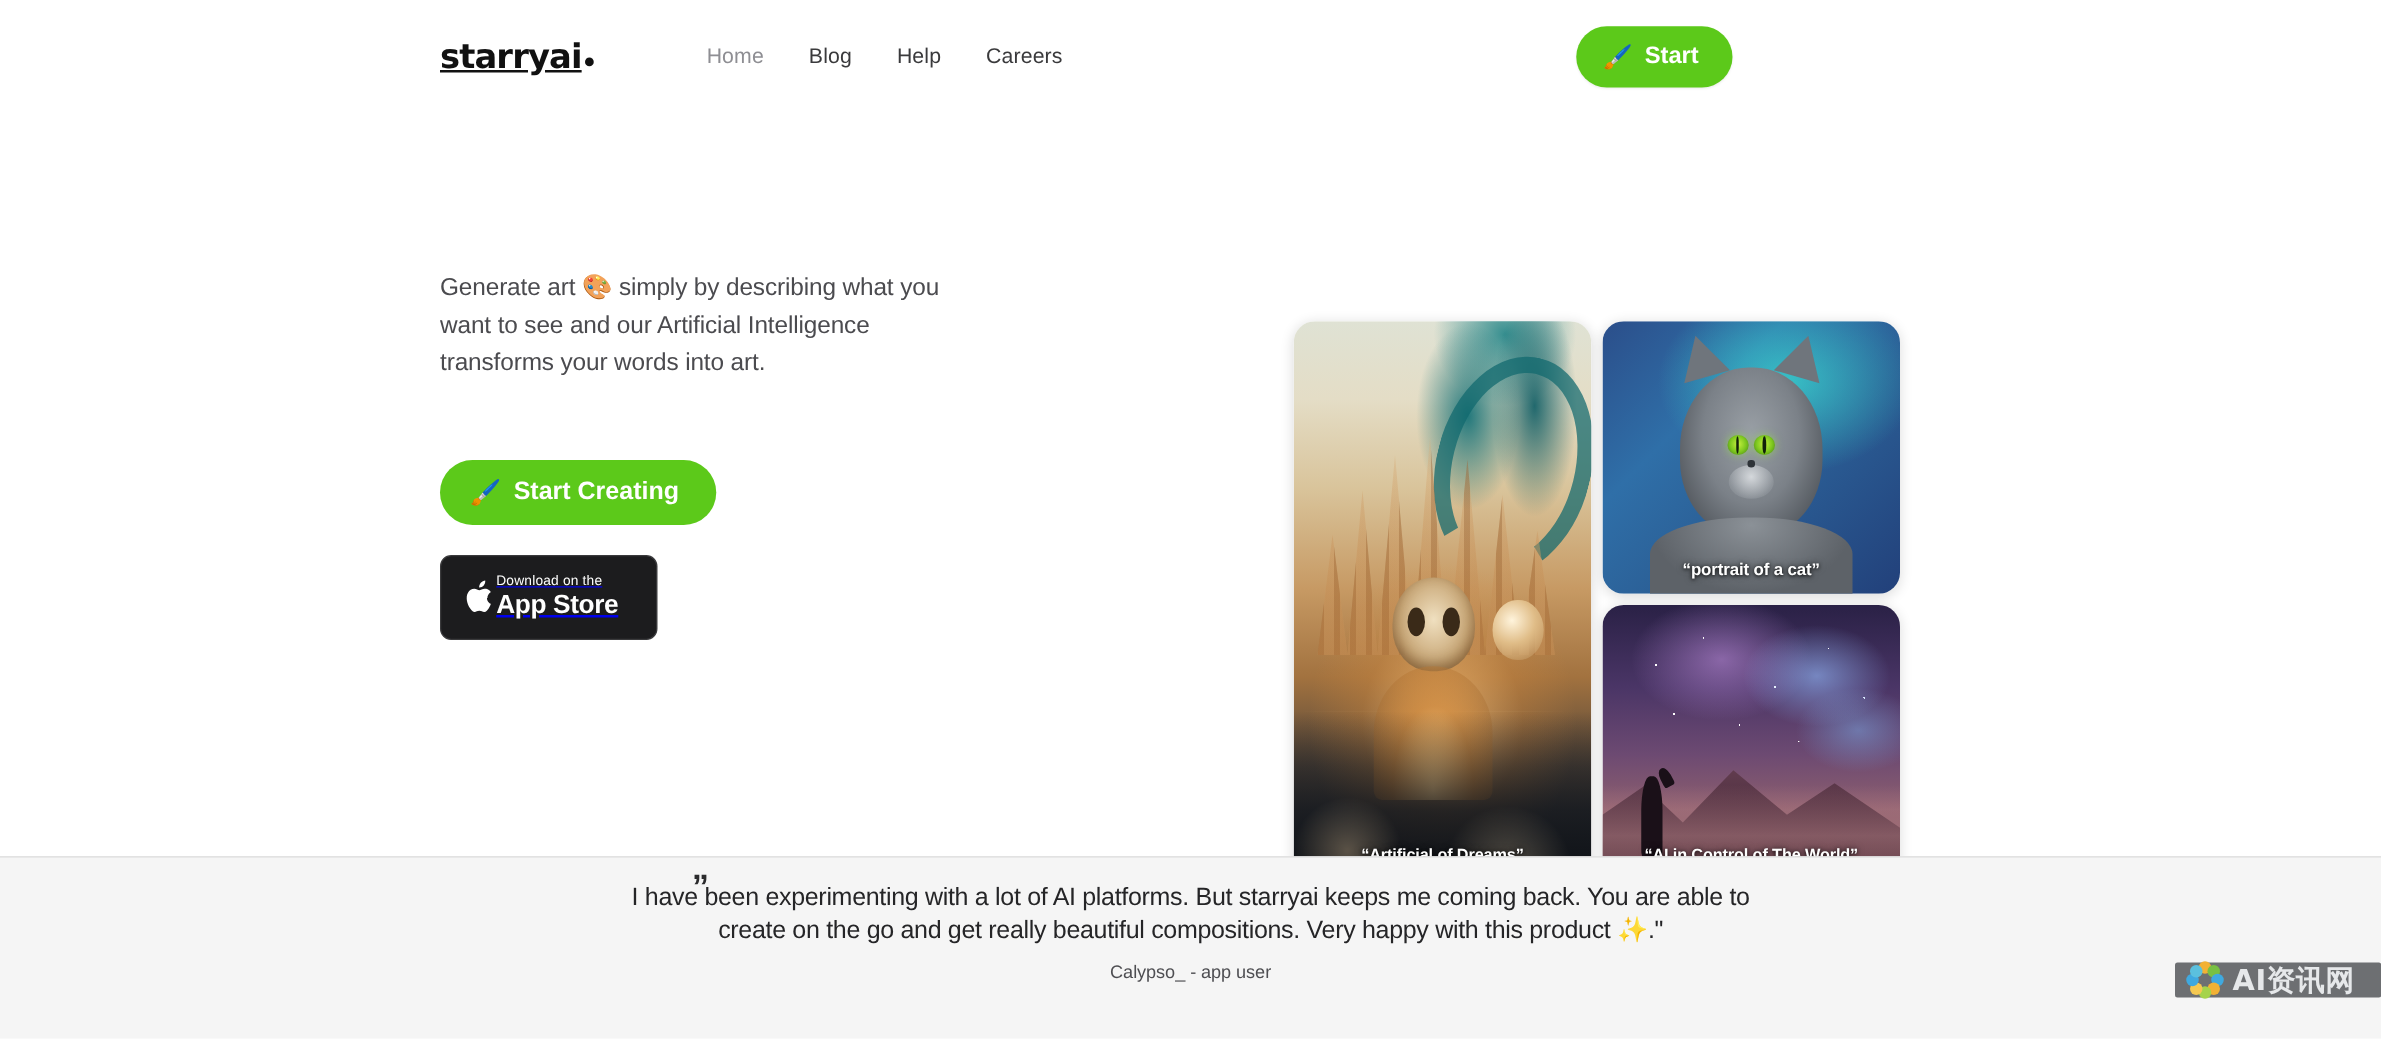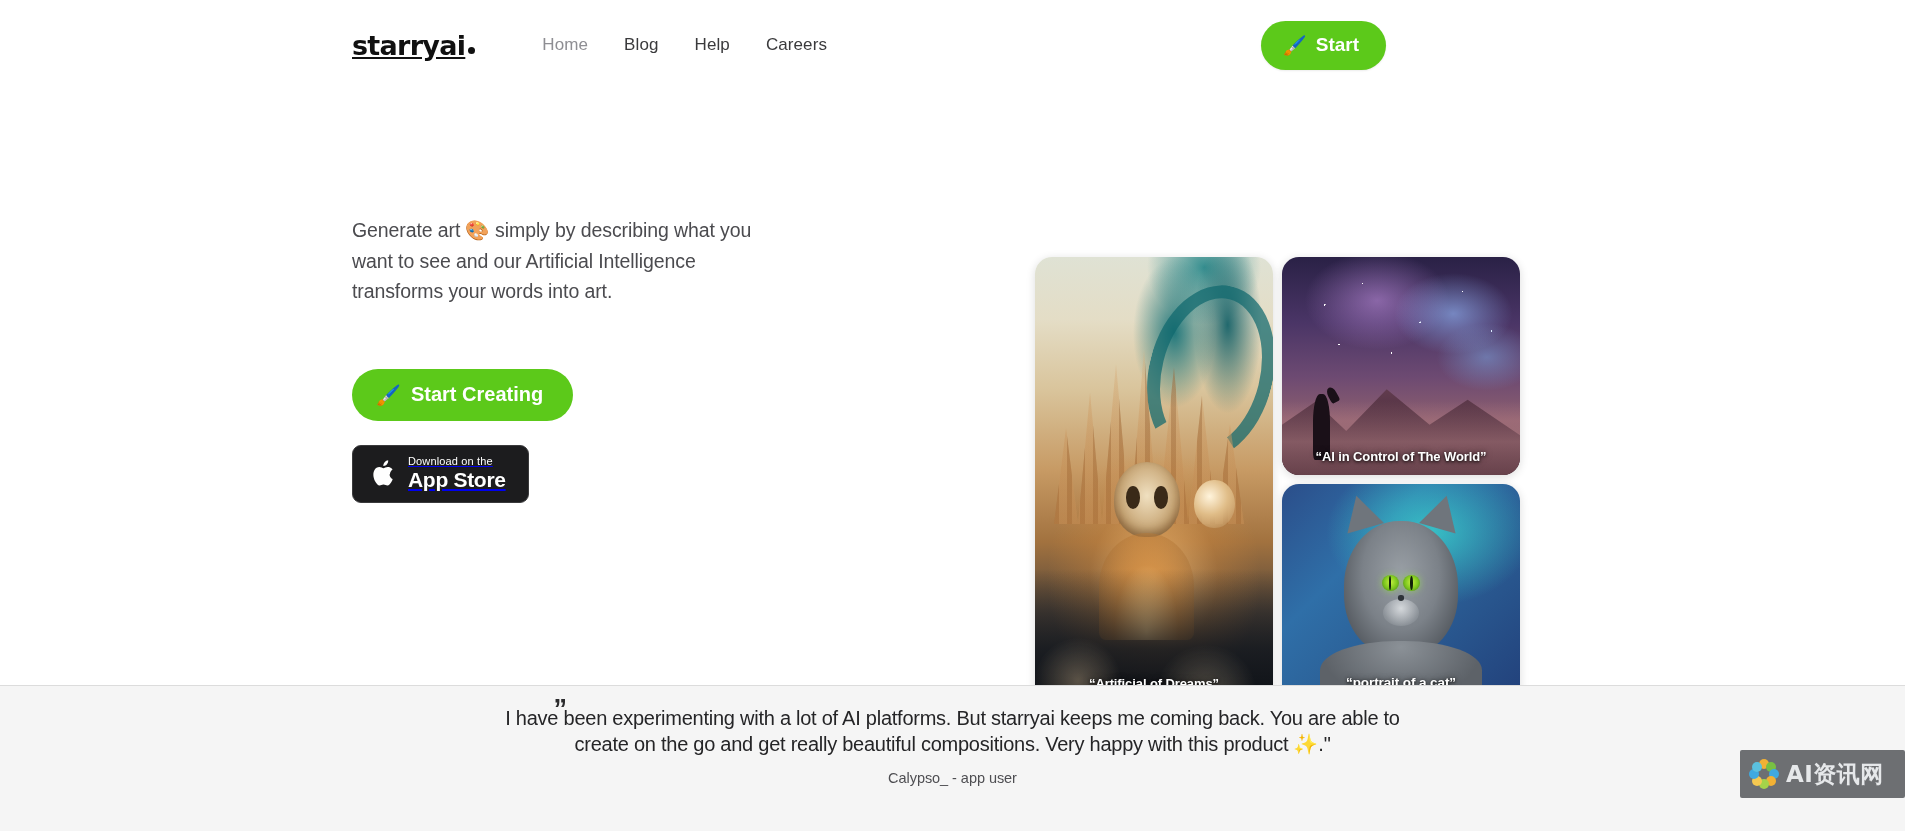--- a/index.html
+++ b/index.html
@@ -54,21 +54,21 @@
     border-radius: 50%;
     margin-left: 3px;
     position: relative;
     top: -1px;
   }
 
   .nav-links {
     display: flex;
     align-items: center;
     gap: 36px;
-    margin-left: 67px;
+    margin-left: 90px;
   }
   .nav-link {
     font-size: 17px;
     color: #3a3a3c;
     text-decoration: none;
     cursor: pointer;
     letter-spacing: 0.1px;
   }
   .nav-link.muted { color: #8e8e93; }
 
@@ -143,28 +143,27 @@
 
   .store-row {
     margin-top: 24px;
     display: flex;
     gap: 19px;
   }
 
   .store-badge {
     display: flex;
     align-items: center;
-    gap: 11px;
     background: #1c1c1e;
     border: 1px solid #3a3a3c;
     border-radius: 9px;
     padding: 11px 22px 11px 18px;
     cursor: pointer;
     min-width: 174px;
-    height: 58px;
+    height: 68px;
   }
   .store-text { display: flex; flex-direction: column; line-height: 1.05; }
   .store-small {
     color: #ffffff;
     font-size: 11px;
     letter-spacing: 0.15px;
     margin-bottom: 2px;
   }
   .store-big {
     color: #ffffff;
@@ -406,21 +405,21 @@
     text-align: center;
     letter-spacing: -0.05px;
   }
 
   
   .watermark {
     position: absolute;
     right: 0;
     bottom: 33px;
     width: 165px;
-    height: 48px;
+    height: 28px;
     background: rgba(90,92,96,0.88);
     display: flex;
     align-items: center;
     gap: 7px;
     padding-left: 9px;
     border-radius: 2px;
   }
   .wm-text {
     color: #e6e8ea;
     font-size: 23px;
@@ -504,46 +503,46 @@
         <div class="cath-spires"></div>
         <div class="cath-skull"></div>
         <div class="cath-orb"></div>
         <div class="cath-arch"></div>
         <div class="cath-crowd"></div>
       </div>
       <div class="caption">“Artificial of Dreams”</div>
     </div>
 
     <div class="col-right">
-
-      <div class="card card-small">
-        <div class="art-nebula">
-          <div class="neb-stars"></div>
-          <div class="neb-mountain"></div>
-          <div class="neb-mist"></div>
-          <div class="neb-figure"></div>
-        </div>
-        <div class="caption">“AI in Control of The World”</div>
-      </div>
 
       <div class="card card-small">
         <div class="art-cat">
           <div class="cat-ear left"></div>
           <div class="cat-ear right"></div>
           <div class="cat-head">
             <div class="cat-eye left"></div>
             <div class="cat-eye right"></div>
             <div class="cat-muzzle"></div>
             <div class="cat-nose"></div>
           </div>
           <div class="cat-body"></div>
         </div>
         <div class="caption caption-cat">“portrait of a cat”</div>
       </div>
 
+      <div class="card card-small">
+        <div class="art-nebula">
+          <div class="neb-stars"></div>
+          <div class="neb-mountain"></div>
+          <div class="neb-mist"></div>
+          <div class="neb-figure"></div>
+        </div>
+        <div class="caption">“AI in Control of The World”</div>
+      </div>
+
     </div>
   </div>
 </section>
 
 <section class="testimonial">
   <div class="quote-wrap">
     <span class="quote-mark">”</span>
     <p class="quote-text">I have been experimenting with a lot of AI platforms. But starryai keeps me coming back. You are able to create on the go and get really beautiful compositions. Very happy with this product ✨."</p>
   </div>
   <div class="quote-author">Calypso_ - app user</div>

